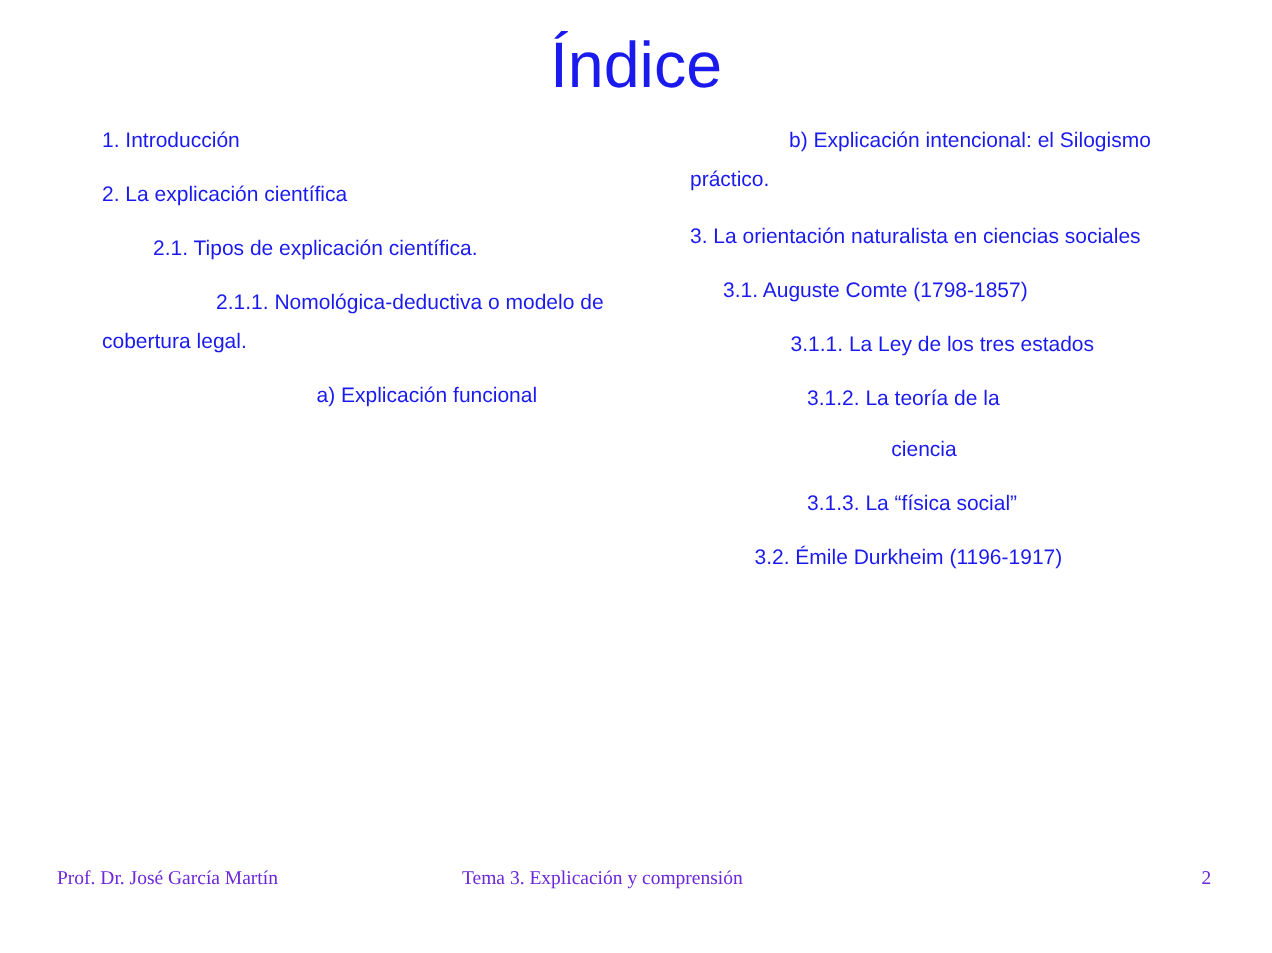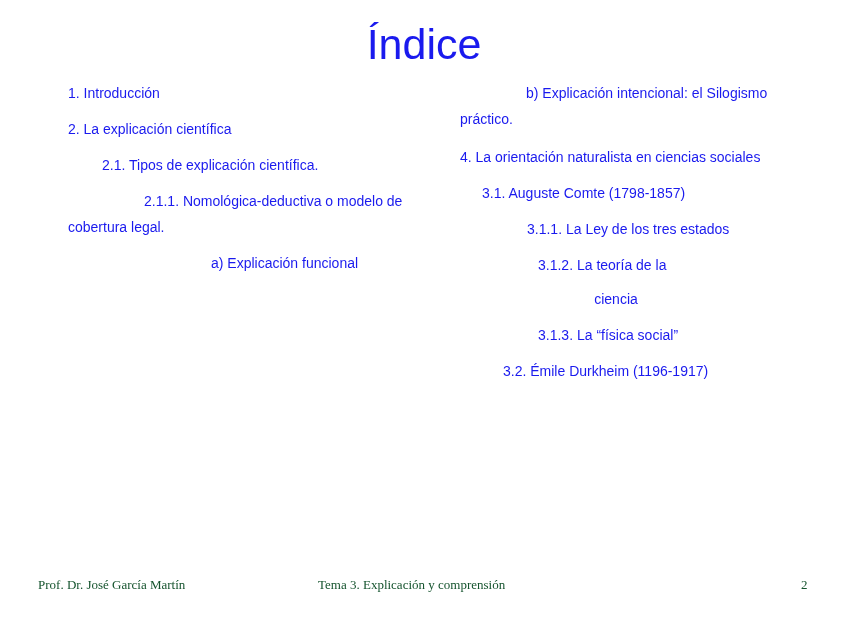--- a/index.html
+++ b/index.html
@@ -80,34 +80,34 @@
 
   .tight { margin-bottom: 8px; }
 
   
   #footer {
     position: absolute;
     left: 0;
     top: 576px;
     width: 848px;
     height: 24px;
-    color: #14532d;
+    color: #6d28d9;
     font-family: "Liberation Serif", serif;
     font-size: 13px;
     line-height: 18px;
   }
   #footer-author {
     position: absolute;
     left: 38px;
     top: 0;
     white-space: nowrap;
   }
   #footer-topic {
     position: absolute;
-    left: 318px;
+    left: 308px;
     top: 0;
     white-space: nowrap;
   }
   #footer-pagenum {
     position: absolute;
     left: 801px;
     top: 0;
     white-space: nowrap;
   }
 </style>
@@ -121,21 +121,21 @@
   <div id="left-column" class="column">
     <p class="toc-entry lvl-0">1. Introducción</p>
     <p class="toc-entry lvl-0">2. La explicación científica</p>
     <p class="toc-entry lvl-1">2.1. Tipos de explicación científica.</p>
     <p class="toc-entry lvl-2">2.1.1. Nomológica-deductiva o modelo de cobertura legal.</p>
     <p class="toc-entry lvl-3">a) Explicación funcional</p>
   </div>
 
   <div id="right-column" class="column">
     <p class="toc-entry r-lvl-b">b) Explicación intencional: el Silogismo práctico.</p>
-    <p class="toc-entry r-lvl-0">4. La orientación naturalista en ciencias sociales</p>
+    <p class="toc-entry r-lvl-0">3. La orientación naturalista en ciencias sociales</p>
     <p class="toc-entry r-lvl-1">3.1. Auguste Comte (1798-1857)</p>
     <p class="toc-entry r-lvl-2">3.1.1. La Ley de los tres estados</p>
     <p class="toc-entry r-lvl-3 tight">3.1.2. La teoría de la</p>
     <p class="toc-entry r-center">ciencia</p>
     <p class="toc-entry r-lvl-3">3.1.3. La “física social”</p>
     <p class="toc-entry r-lvl-32">3.2. Émile Durkheim (1196-1917)</p>
   </div>
 
   <div id="footer">
     <span id="footer-author">Prof. Dr. José García Martín</span>

